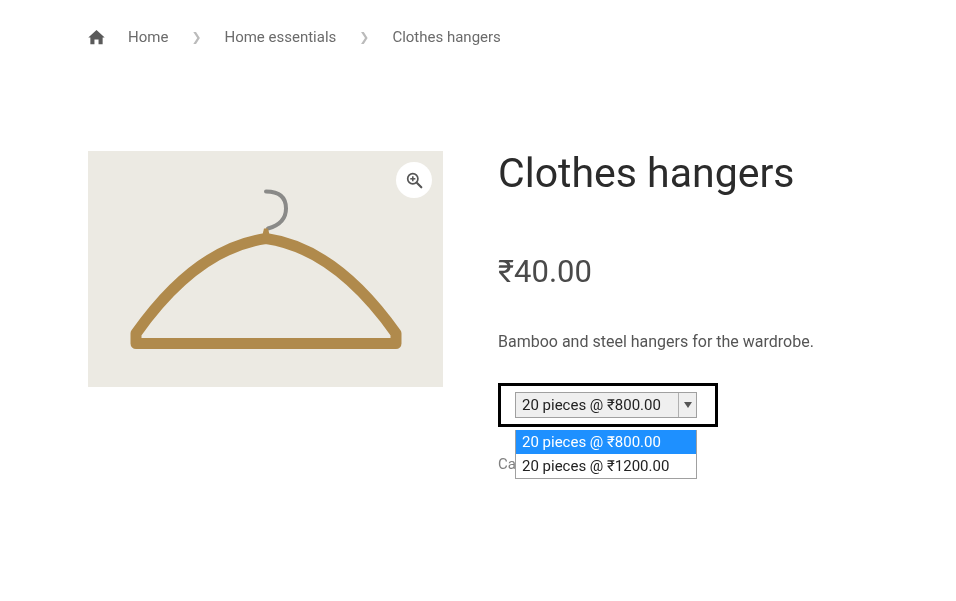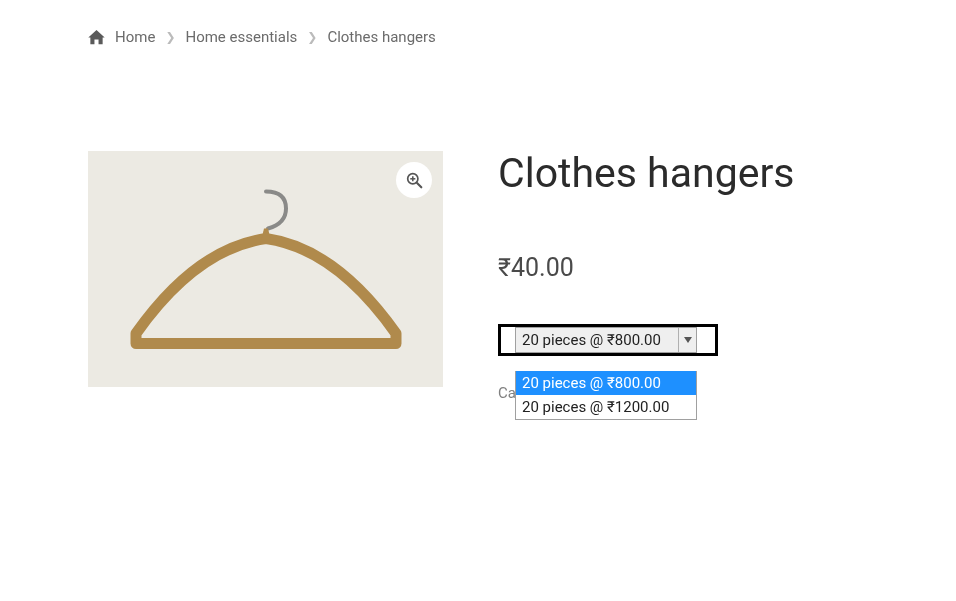--- a/index.html
+++ b/index.html
@@ -11,21 +11,21 @@
       height: 601px;
       padding-left: 88px;
       padding-right: 88px;
       padding-top: 28px;
     }
     .breadcrumb {
       font-size: 15px;
       color: #6b6b6b;
       display: flex;
       align-items: center;
-      gap: 10px;
+      gap: 23px;
       margin-bottom: 105px;
     }
     .breadcrumb a { color: #6b6b6b; text-decoration: none; }
     .sep { color: #bbb; font-size: 12px; }
     .home-icon { display: inline-flex; align-items: center; }
     .main {
       display: flex;
       gap: 55px;
     }
     .image-col {
@@ -64,35 +64,35 @@
     }
     .title {
       font-size: 41px;
       font-weight: 400;
       color: #2b2b2b;
       line-height: 1.2;
       margin-top: -2px;
       margin-bottom: 55px;
     }
     .price {
-      font-size: 25px;
+      font-size: 31px;
       color: #4a4a4a;
       font-weight: 400;
       margin-bottom: 42px;
     }
     .desc {
       font-size: 16px;
       color: #555;
       margin-bottom: 32px;
     }
     .select-box {
       border: 3px solid #000;
       display: inline-block;
       width: 220px;
-      padding: 0 14px;
+      padding: 6px 14px;
       position: relative;
       margin-bottom: 28px;
     }
     .select-display {
       border: 1px solid #a0a0a0;
       background: #efefef;
       font-size: 15px;
       padding: 3px 24px 3px 6px;
       position: relative;
       width: 182px;
@@ -170,20 +170,21 @@
           <line x1="8" y1="5" x2="8" y2="11" stroke="#555" stroke-width="1.8"></line>
           <line x1="5" y1="8" x2="11" y2="8" stroke="#555" stroke-width="1.8"></line>
         </svg>
       </div>
     </div>
   </div>
 
   <div class="details-col">
     <h1 class="title">Clothes hangers</h1>
     <div class="price"><span>₹</span><span>40.00</span></div>
+    <div class="desc">Bamboo and steel hangers for the wardrobe.</div>
 
     <div class="select-box">
       <div class="select-display">
         <span>20 pieces @ ₹800.00</span>
         <span class="select-arrow">
           <svg width="8" height="6" viewBox="0 0 8 6">
               <path d="M0 0 L8 0 L4 6 Z" fill="#555"></path>
             </svg>
         </span>
       </div>

